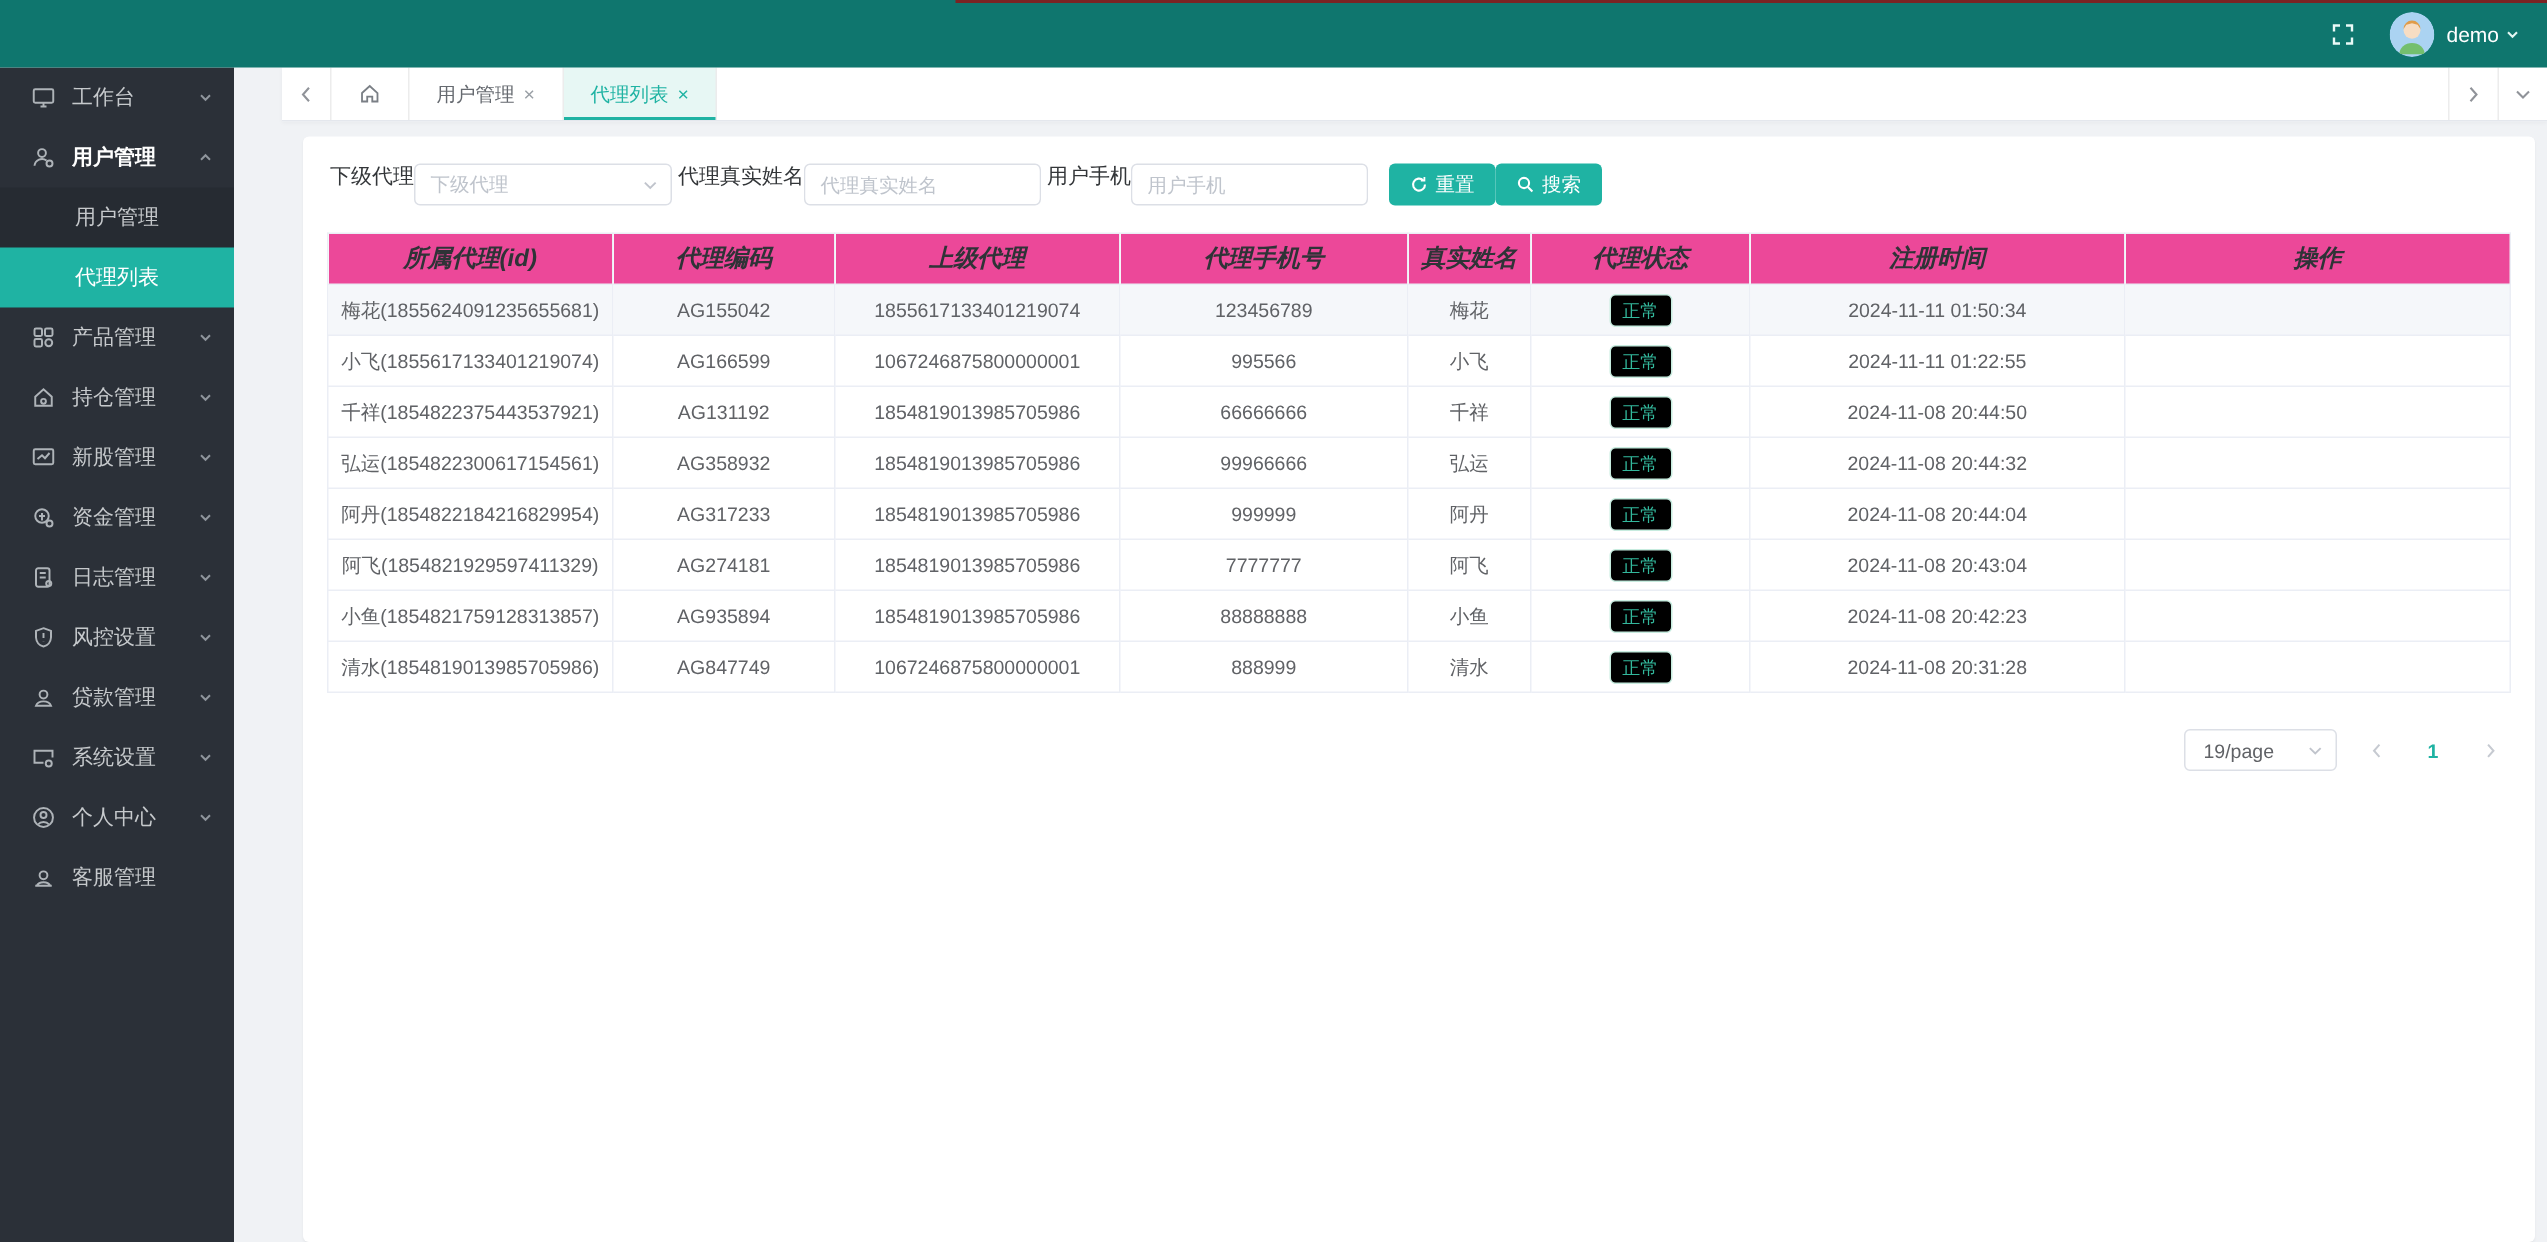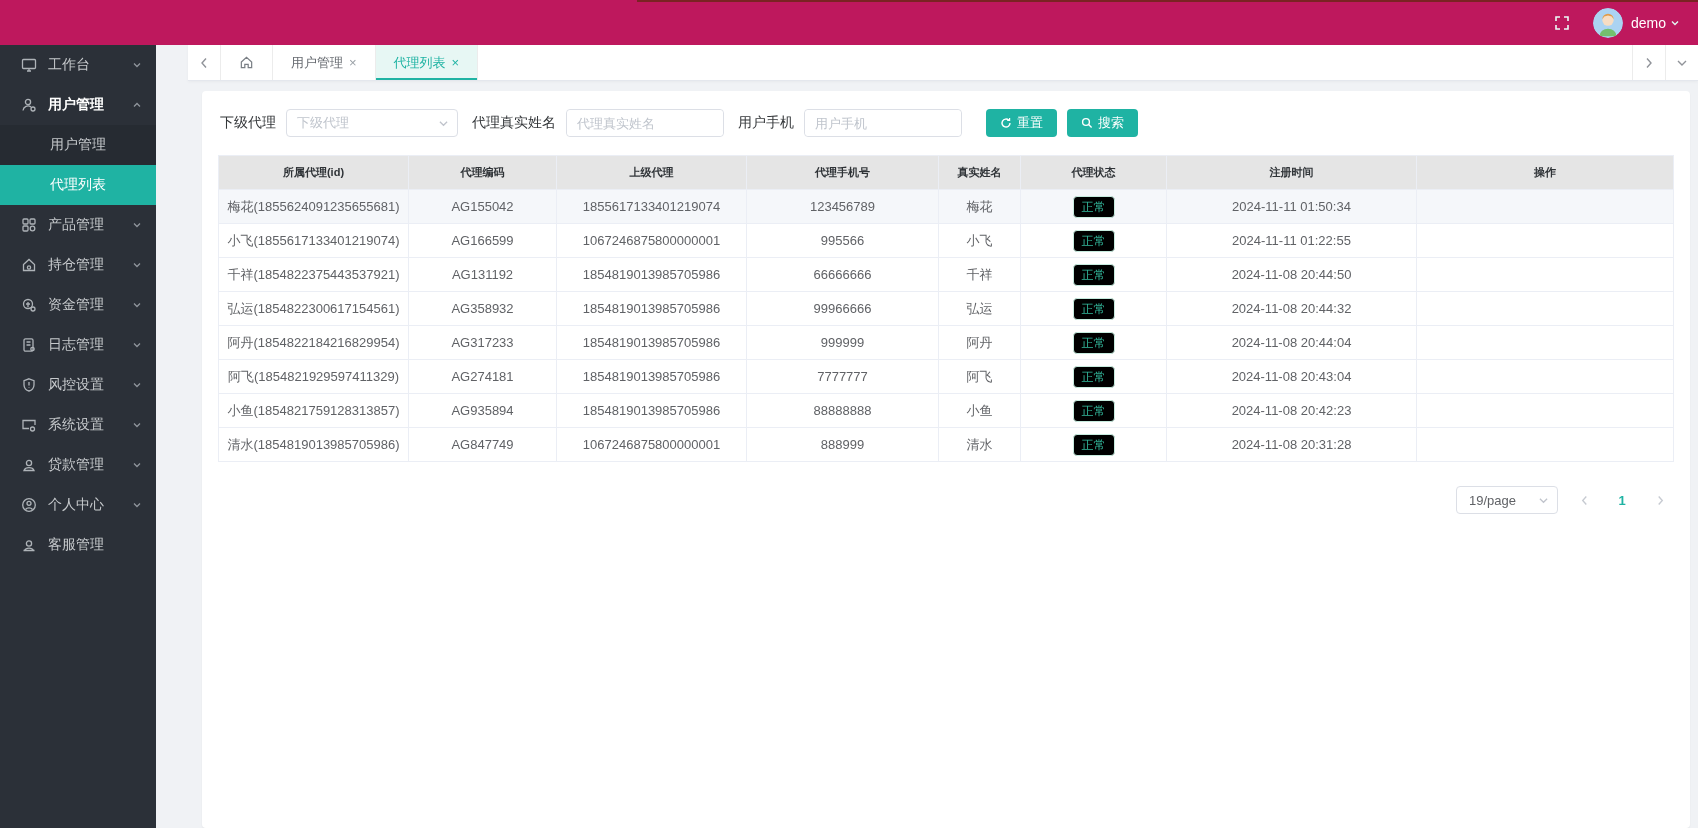--- a/index.html
+++ b/index.html
@@ -1,21 +1,21 @@
 <!DOCTYPE html>
 <html><head>
 <meta charset="utf-8">
 <style>
   * { margin:0; padding:0; box-sizing:border-box; }
   html,body { width:1698px; height:828px; overflow:hidden;
     font-family:"Liberation Sans","DejaVu Sans",sans-serif; background:#f0f2f5; }
 
   
   .app-header { position:absolute; top:0; left:0; width:1698px; height:45px;
-    background:#be185d; display:flex; align-items:center; justify-content:flex-end;
+    background:#0f766e; display:flex; align-items:center; justify-content:flex-end;
     padding-right:18px; z-index:30; }
   .top-edge-line { position:absolute; top:0; left:637px; right:0; height:2px;
     background:#7a2323; z-index:40; }
   .fullscreen-btn { width:30px; height:30px; display:flex; align-items:center;
     justify-content:center; color:#eafaf7; cursor:pointer; margin-right:16px; }
   .avatar { width:30px; height:30px; border-radius:50%; overflow:hidden; margin-right:8px; }
   .username { color:#ffffff; font-size:14px; margin-right:4px; }
   .user-caret { color:#e3f6f2; display:flex; align-items:center; }
 
   
@@ -50,21 +50,21 @@
   .tab.active::after { content:""; position:absolute; left:0; right:0; bottom:0;
     height:2px; background:#1fb3a3; }
   .tab-spacer { flex:1; }
 
   
   .card { margin:10px 8px 0 14px; background:#ffffff; border-radius:4px;
     height:calc(100% - 46px); padding:16px 16px 0 16px;
     box-shadow:0 1px 2px rgba(0,0,0,.05); }
 
   
-  .filters { display:flex; align-items:center; gap:10px; margin:2px 0 18px 2px;
+  .filters { display:flex; margin:2px 0 18px 2px;
     font-size:14px; color:#333639; }
   .f-label { white-space:nowrap; margin-left:4px; }
   .f-label:first-child { margin-left:0; }
   .ctrl { height:28px; border:1px solid #dcdfe6; border-radius:4px; background:#fff;
     display:flex; align-items:center; font-size:13px; color:#606266; }
   .ctrl input { border:none; outline:none; width:100%; height:100%; padding:0 10px;
     font-size:13px; color:#606266; font-family:inherit; border-radius:4px; }
   .ctrl input::placeholder { color:#bfc4cc; }
   .select-ctrl { width:172px; justify-content:space-between; padding:0 8px 0 10px;
     cursor:pointer; }
@@ -75,21 +75,21 @@
     border-radius:4px; font-size:13px; display:flex; align-items:center; gap:5px;
     cursor:pointer; font-family:inherit; }
   .btn.reset { margin-left:14px; }
   .btn .b-ic { display:flex; }
 
   
   table.data { width:100%; border-collapse:collapse; table-layout:fixed;
     font-size:13px; color:#606266; border:1px solid #ebeef5; }
   table.data th, table.data td { border:1px solid #ebeef5; height:34px;
     text-align:center; padding:0 6px; overflow:hidden; white-space:nowrap; }
-  table.data th { background:#e5e5e5; color:#2f3337; font-weight:bold; font-size:11px; }
+  table.data th { background:#ec4899; color:#2f3337; font-weight:bold; font-size:16px;font-style:italic; }
   tr.hl td { background:#f5f7fa; }
   .badge { display:inline-block; padding:2px 8px; font-size:12px; color:#33b89c;
     background:#000000; border:1px solid #c7ecdf; border-radius:4px; line-height:16px; }
 
   
   .pager { display:flex; align-items:center; justify-content:flex-end; gap:14px;
     margin-top:24px; padding-right:2px; font-size:13px; color:#606266; }
   .page-size { width:102px; height:28px; border:1px solid #dcdfe6; border-radius:4px;
     display:flex; align-items:center; justify-content:space-between; padding:0 8px 0 12px;
     cursor:pointer; color:#606266; }
@@ -194,20 +194,34 @@
         </svg>
     </span>
     <span class="mi-label">持仓管理</span>
     <span class="mi-caret">
       <svg width="10" height="10" viewBox="0 0 10 10" fill="none" stroke="currentColor" stroke-width="1.3">
           <path d="M2 3.5 L5 6.5 L8 3.5"></path>
         </svg>
     </span>
   </div>
 
+  <div class="menu-item">
+    <span class="mi-icon">
+      <svg width="16" height="16" viewBox="0 0 16 16" fill="none" stroke="currentColor" stroke-width="1.3">
+          <rect x="1.5" y="2.5" width="13" height="10" rx="1"></rect>
+          <path d="M4 9 L7 6.5 L9 8.5 L12 5"></path>
+        </svg>
+    </span>
+    <span class="mi-label">新股管理</span>
+    <span class="mi-caret">
+      <svg width="10" height="10" viewBox="0 0 10 10" fill="none" stroke="currentColor" stroke-width="1.3">
+          <path d="M2 3.5 L5 6.5 L8 3.5"></path>
+        </svg>
+    </span>
+  </div>
 
   <div class="menu-item">
     <span class="mi-icon">
       <svg width="16" height="16" viewBox="0 0 16 16" fill="none" stroke="currentColor" stroke-width="1.3">
           <circle cx="7" cy="7" r="4.5"></circle>
           <path d="M5 7 h4 M7 5 v5"></path>
           <circle cx="12" cy="12" r="2"></circle>
         </svg>
     </span>
     <span class="mi-label">资金管理</span>
@@ -245,40 +259,40 @@
     <span class="mi-caret">
       <svg width="10" height="10" viewBox="0 0 10 10" fill="none" stroke="currentColor" stroke-width="1.3">
           <path d="M2 3.5 L5 6.5 L8 3.5"></path>
         </svg>
     </span>
   </div>
 
   <div class="menu-item">
     <span class="mi-icon">
       <svg width="16" height="16" viewBox="0 0 16 16" fill="none" stroke="currentColor" stroke-width="1.3">
+          <circle cx="8" cy="6" r="2.6"></circle>
+          <path d="M3 13.5 a5.2 4 0 0 1 10 0 Z"></path>
+        </svg>
+    </span>
+    <span class="mi-label">贷款管理</span>
+    <span class="mi-caret">
+      <svg width="10" height="10" viewBox="0 0 10 10" fill="none" stroke="currentColor" stroke-width="1.3">
+          <path d="M2 3.5 L5 6.5 L8 3.5"></path>
+        </svg>
+    </span>
+  </div>
+
+  <div class="menu-item">
+    <span class="mi-icon">
+      <svg width="16" height="16" viewBox="0 0 16 16" fill="none" stroke="currentColor" stroke-width="1.3">
           <path d="M14 8 V3.5 H2 v8 h6"></path>
           <circle cx="11.5" cy="12" r="2"></circle>
         </svg>
     </span>
     <span class="mi-label">系统设置</span>
-    <span class="mi-caret">
-      <svg width="10" height="10" viewBox="0 0 10 10" fill="none" stroke="currentColor" stroke-width="1.3">
-          <path d="M2 3.5 L5 6.5 L8 3.5"></path>
-        </svg>
-    </span>
-  </div>
-
-  <div class="menu-item">
-    <span class="mi-icon">
-      <svg width="16" height="16" viewBox="0 0 16 16" fill="none" stroke="currentColor" stroke-width="1.3">
-          <circle cx="8" cy="6" r="2.6"></circle>
-          <path d="M3 13.5 a5.2 4 0 0 1 10 0 Z"></path>
-        </svg>
-    </span>
-    <span class="mi-label">贷款管理</span>
     <span class="mi-caret">
       <svg width="10" height="10" viewBox="0 0 10 10" fill="none" stroke="currentColor" stroke-width="1.3">
           <path d="M2 3.5 L5 6.5 L8 3.5"></path>
         </svg>
     </span>
   </div>
 
   <div class="menu-item">
     <span class="mi-icon">
       <svg width="16" height="16" viewBox="0 0 16 16" fill="none" stroke="currentColor" stroke-width="1.3">

